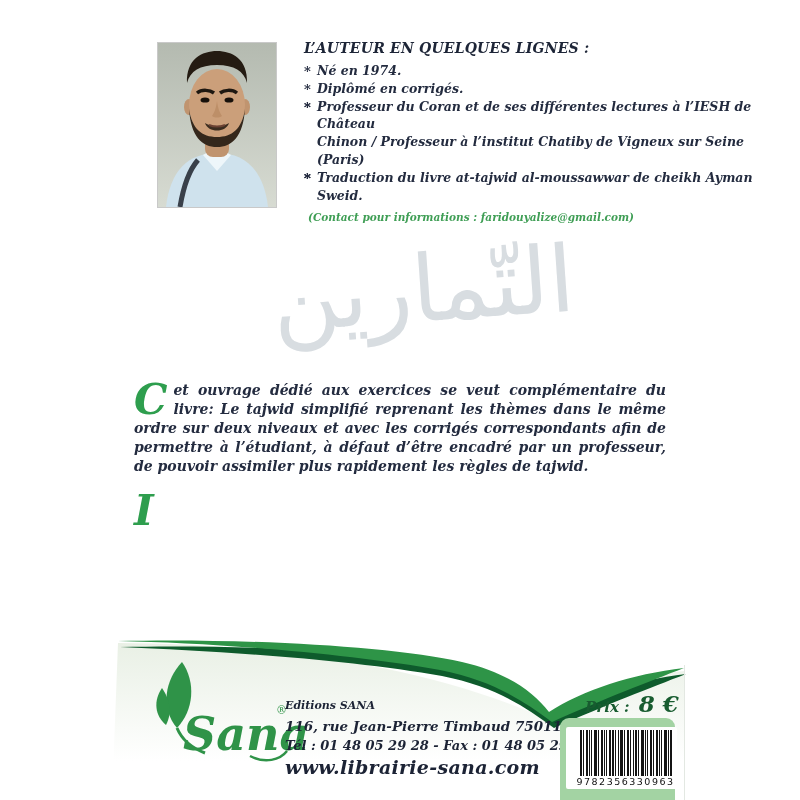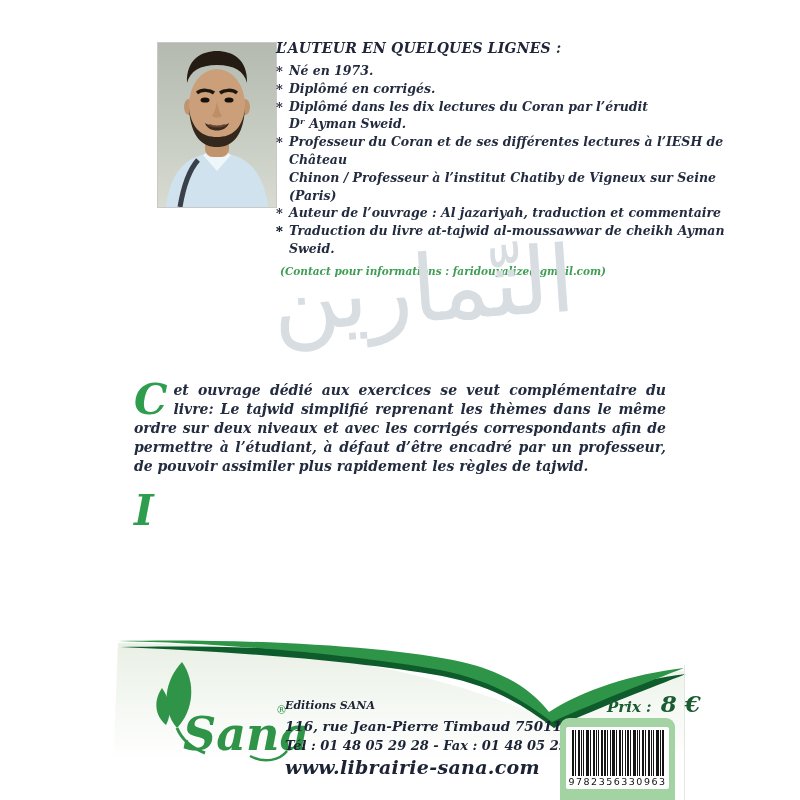--- a/index.html
+++ b/index.html
@@ -4,21 +4,21 @@
 <style>
   html,body{margin:0;padding:0;background:#ffffff;}
   .page{position:relative;width:800px;height:800px;background:#ffffff;overflow:hidden;
         font-family:"DejaVu Serif","DejaVu Sans",serif;}
 
   
   .photo{position:absolute;left:157px;top:42px;width:118px;height:164px;
          border:1px solid #c9c9c9;background:#c6ccc2;overflow:hidden;}
 
   
-  .author{position:absolute;left:276px;top:40px;width:472px;color:#232b3f;}
+  .author{position:absolute;left:304px;top:40px;width:472px;color:#232b3f;}
   .author h1{margin:0 0 6px 0;font-size:14px;font-weight:bold;font-style:italic;
              letter-spacing:.2px;color:#1d2537;}
   .bullets{font-size:12.5px;line-height:17.8px;font-style:italic;font-weight:600;}
   .bullet{position:relative;padding-left:13px;}
   .bullet .marker{position:absolute;left:0;top:1px;font-style:normal;font-size:13px;color:#232b3f;}
   .contact{margin-top:7px;padding-left:4px;font-size:10.5px;font-style:italic;
            color:#3f9e55;font-weight:700;}
 
   
   .watermark{position:absolute;left:258px;top:232px;width:330px;text-align:center;
@@ -39,28 +39,28 @@
   .right-divider{position:absolute;left:684px;top:665px;width:1px;height:135px;background:#e3e8e2;}
 
   .logo-svg{position:absolute;left:150px;top:658px;width:250px;height:115px;}
 
   .addr-block{position:absolute;left:285px;top:699px;color:#1c2335;font-style:italic;font-weight:bold;}
   .addr-block .pub{font-size:11px;}
   .addr-block .addr{font-size:13.5px;margin-top:6px;}
   .addr-block .tel{font-size:13px;margin-top:4px;}
   .addr-block .www{font-size:19px;margin-top:3px;letter-spacing:.3px;}
 
-  .price{position:absolute;left:607px;top:690px;color:#185c30;font-style:italic;white-space:nowrap;}
+  .price{position:absolute;left:585px;top:690px;color:#185c30;font-style:italic;white-space:nowrap;}
   .price .lbl{font-size:15px;font-weight:600;}
   .price .val{font-size:23px;font-weight:600;margin-left:4px;}
 
   .barcode-panel{position:absolute;left:560px;top:718px;width:115px;height:82px;
                  background:#a3d3a3;border-radius:9px 9px 0 0;}
   .barcode-inner{position:absolute;left:6px;top:9px;width:103px;height:62px;background:#ffffff;
-                 border-radius:2px;text-align:center;overflow:hidden;}
+                 border-radius:2px;text-align:center;overflow:hidden;padding-left:8px;}
   .bars{height:46px;padding-top:3px;white-space:nowrap;font-size:0;}
   .bars span{display:inline-block;height:46px;background:#141414;vertical-align:top;}
   .barcode-number{font-family:"DejaVu Sans",sans-serif;font-size:9.5px;letter-spacing:1.5px;
                   color:#111;line-height:12px;}
 </style>
 </head>
 <body>
 
 <div class="page">
 
@@ -98,25 +98,25 @@
 
       <path d="M59,58 C58,66 56,70 54,73 C57,75 61,75 64,73 C62,70 60,66 59,58" fill="#bd8f68"></path>
 
       <path d="M51,82 C56,84 62,84 67,82" stroke="#6b4233" stroke-width="2" fill="none"></path>
     </svg>
   </div>
 
   <div class="author">
     <h1>L’AUTEUR EN QUELQUES LIGNES :</h1>
     <div class="bullets">
-        <div class="bullet"><span class="marker">*</span><span>Né en 1973.</span></div>
+        <div class="bullet"><span class="marker">*</span><span>Né en 1974.</span></div>
         <div class="bullet"><span class="marker">*</span><span>Diplômé en corrigés.</span></div>
-        <div class="bullet"><span class="marker">*</span><span>Diplômé dans les dix lectures du Coran par l’érudit<br>Dʳ Ayman Sweid.</span></div>
+        <div class="bullet"><span class="marker">*</span></div>
         <div class="bullet"><span class="marker">*</span><span>Professeur du Coran et de ses différentes lectures à l’IESH de Château<br>Chinon / Professeur à l’institut Chatiby de Vigneux sur Seine (Paris)</span></div>
-        <div class="bullet"><span class="marker">*</span><span>Auteur de l’ouvrage : Al jazariyah, traduction et commentaire</span></div>
+        <div class="bullet"><span class="marker">*</span></div>
         <div class="bullet"><span class="marker">*</span></div>
         <div class="bullet"><span class="marker">*</span><span>Traduction du livre at-tajwid al-moussawwar de cheikh Ayman Sweid.</span></div>
       </div>
     <div class="contact">(Contact pour informations : faridouyalize@gmail.com)</div>
   </div>
 
   <div class="watermark">التّمارين</div>
 
   <div class="bodytext">
     <p><span class="dropcap">C</span><span>et ouvrage dédié aux exercices se veut complémentaire du livre: Le tajwid simplifié reprenant les thèmes dans le même ordre sur deux niveaux et avec les corrigés correspondants afin de permettre à l’étudiant, à défaut d’être encadré par un professeur, de pouvoir assimiler plus rapidement les règles de tajwid.</span></p>

